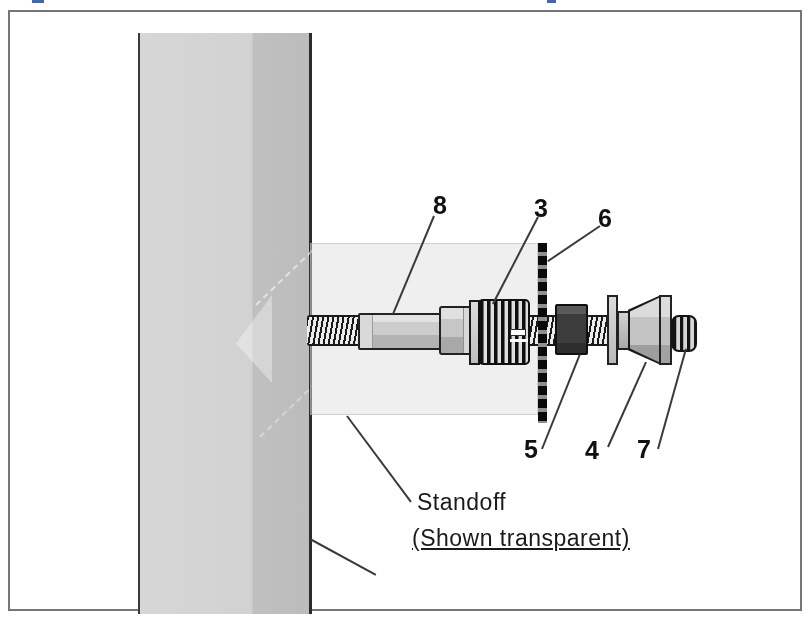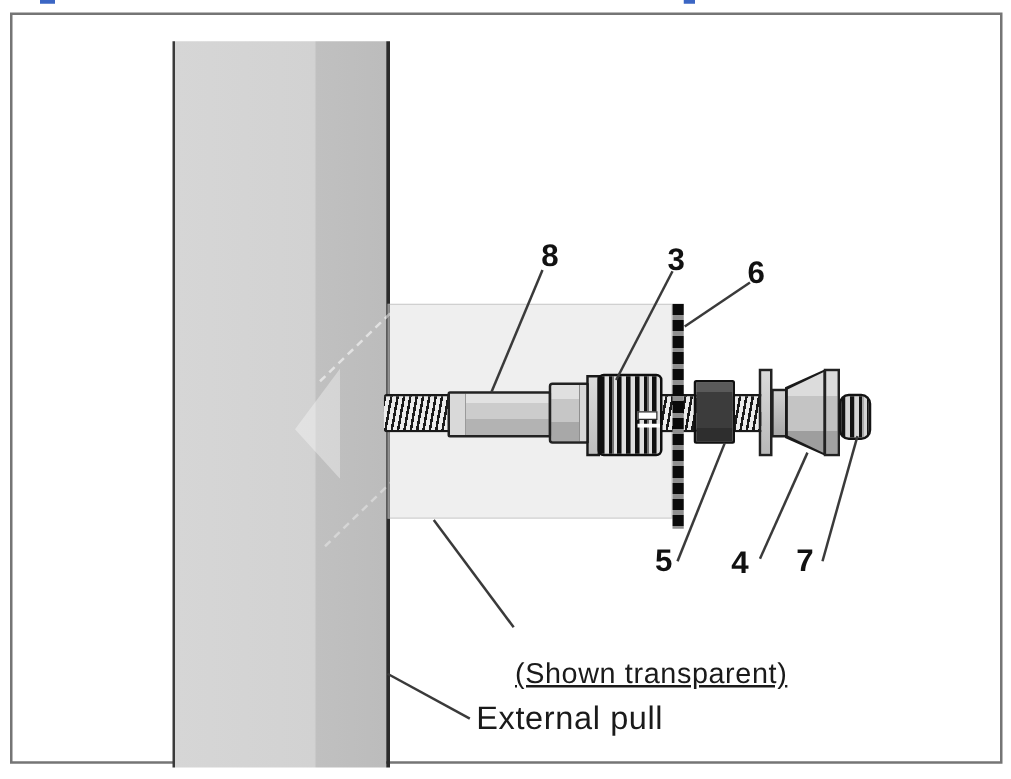--- a/index.html
+++ b/index.html
@@ -218,17 +218,17 @@
     <div class="leader" id="leader-standoff"></div>
     <div class="leader" id="leader-external"></div>
 
     <span class="part-label" id="label-8">8</span>
     <span class="part-label" id="label-3">3</span>
     <span class="part-label" id="label-6">6</span>
     <span class="part-label" id="label-5">5</span>
     <span class="part-label" id="label-4">4</span>
     <span class="part-label" id="label-7">7</span>
 
+    <span class="annot" id="standoff-label">Standoff</span>
     <span class="annot" id="standoff-note">(Shown transparent)</span>
-    <span class="annot" id="external-pull-label">External pull</span>
 
   </div>
 </div>
 
 </body></html>

